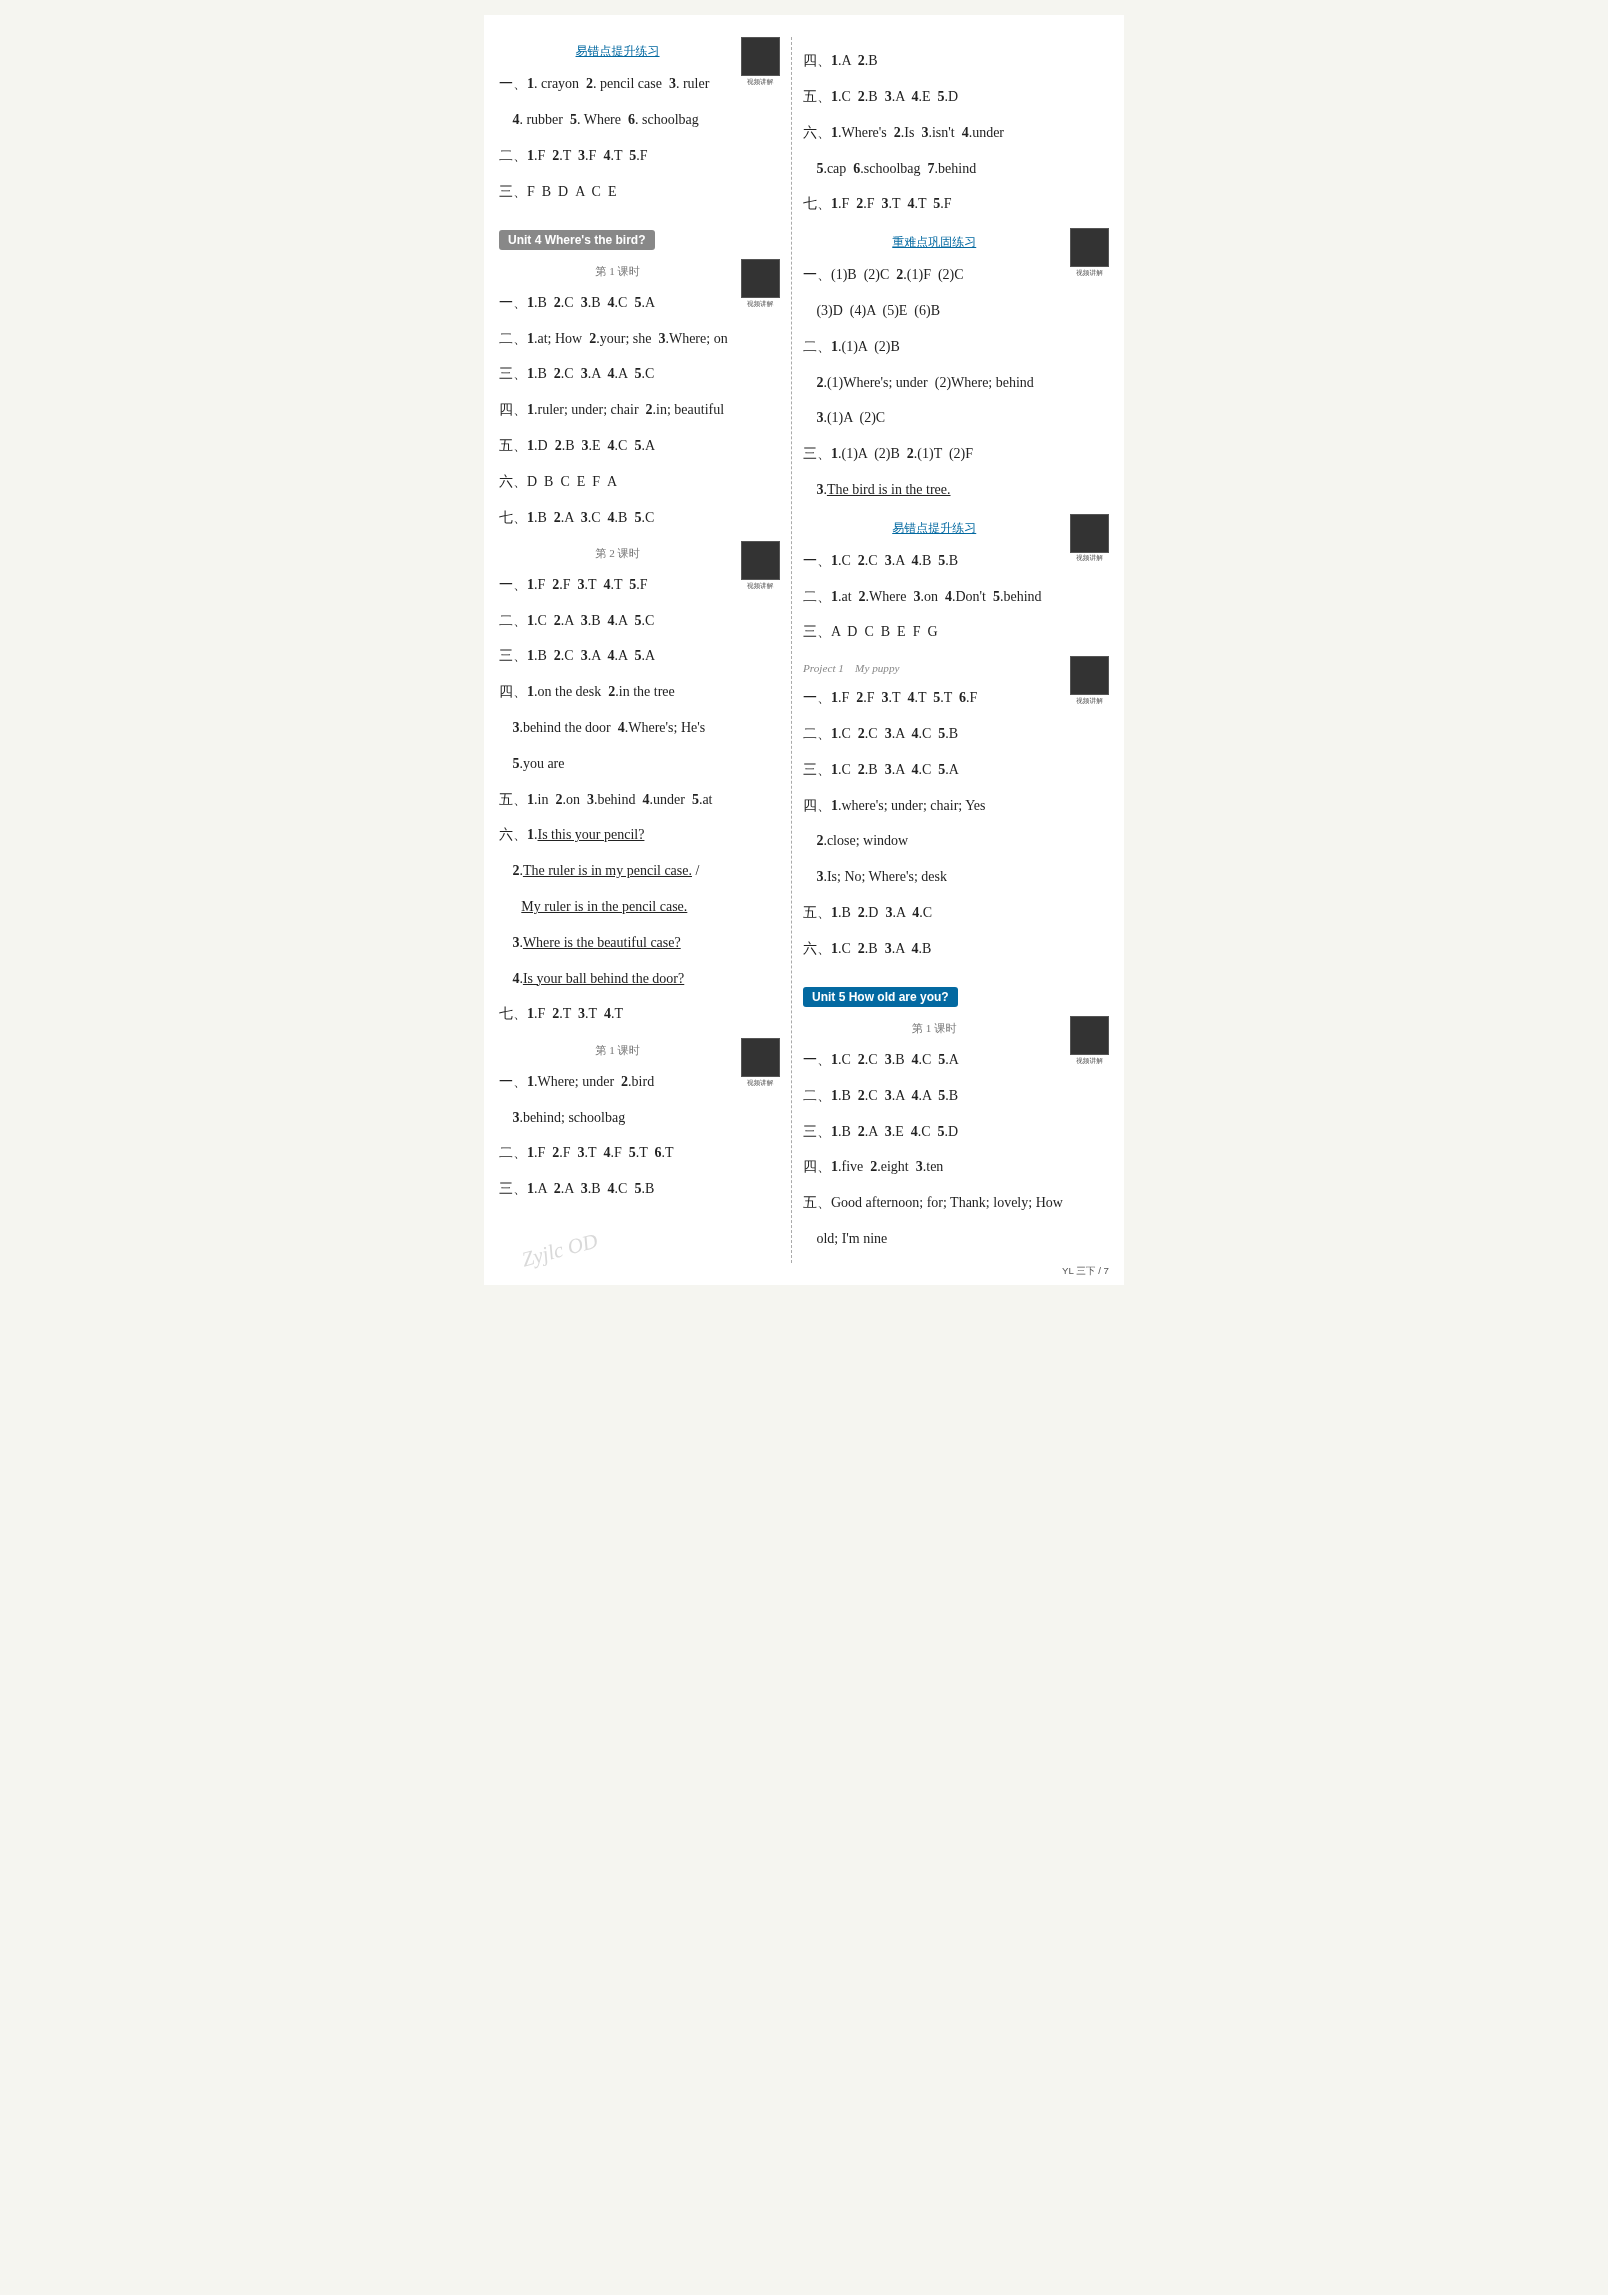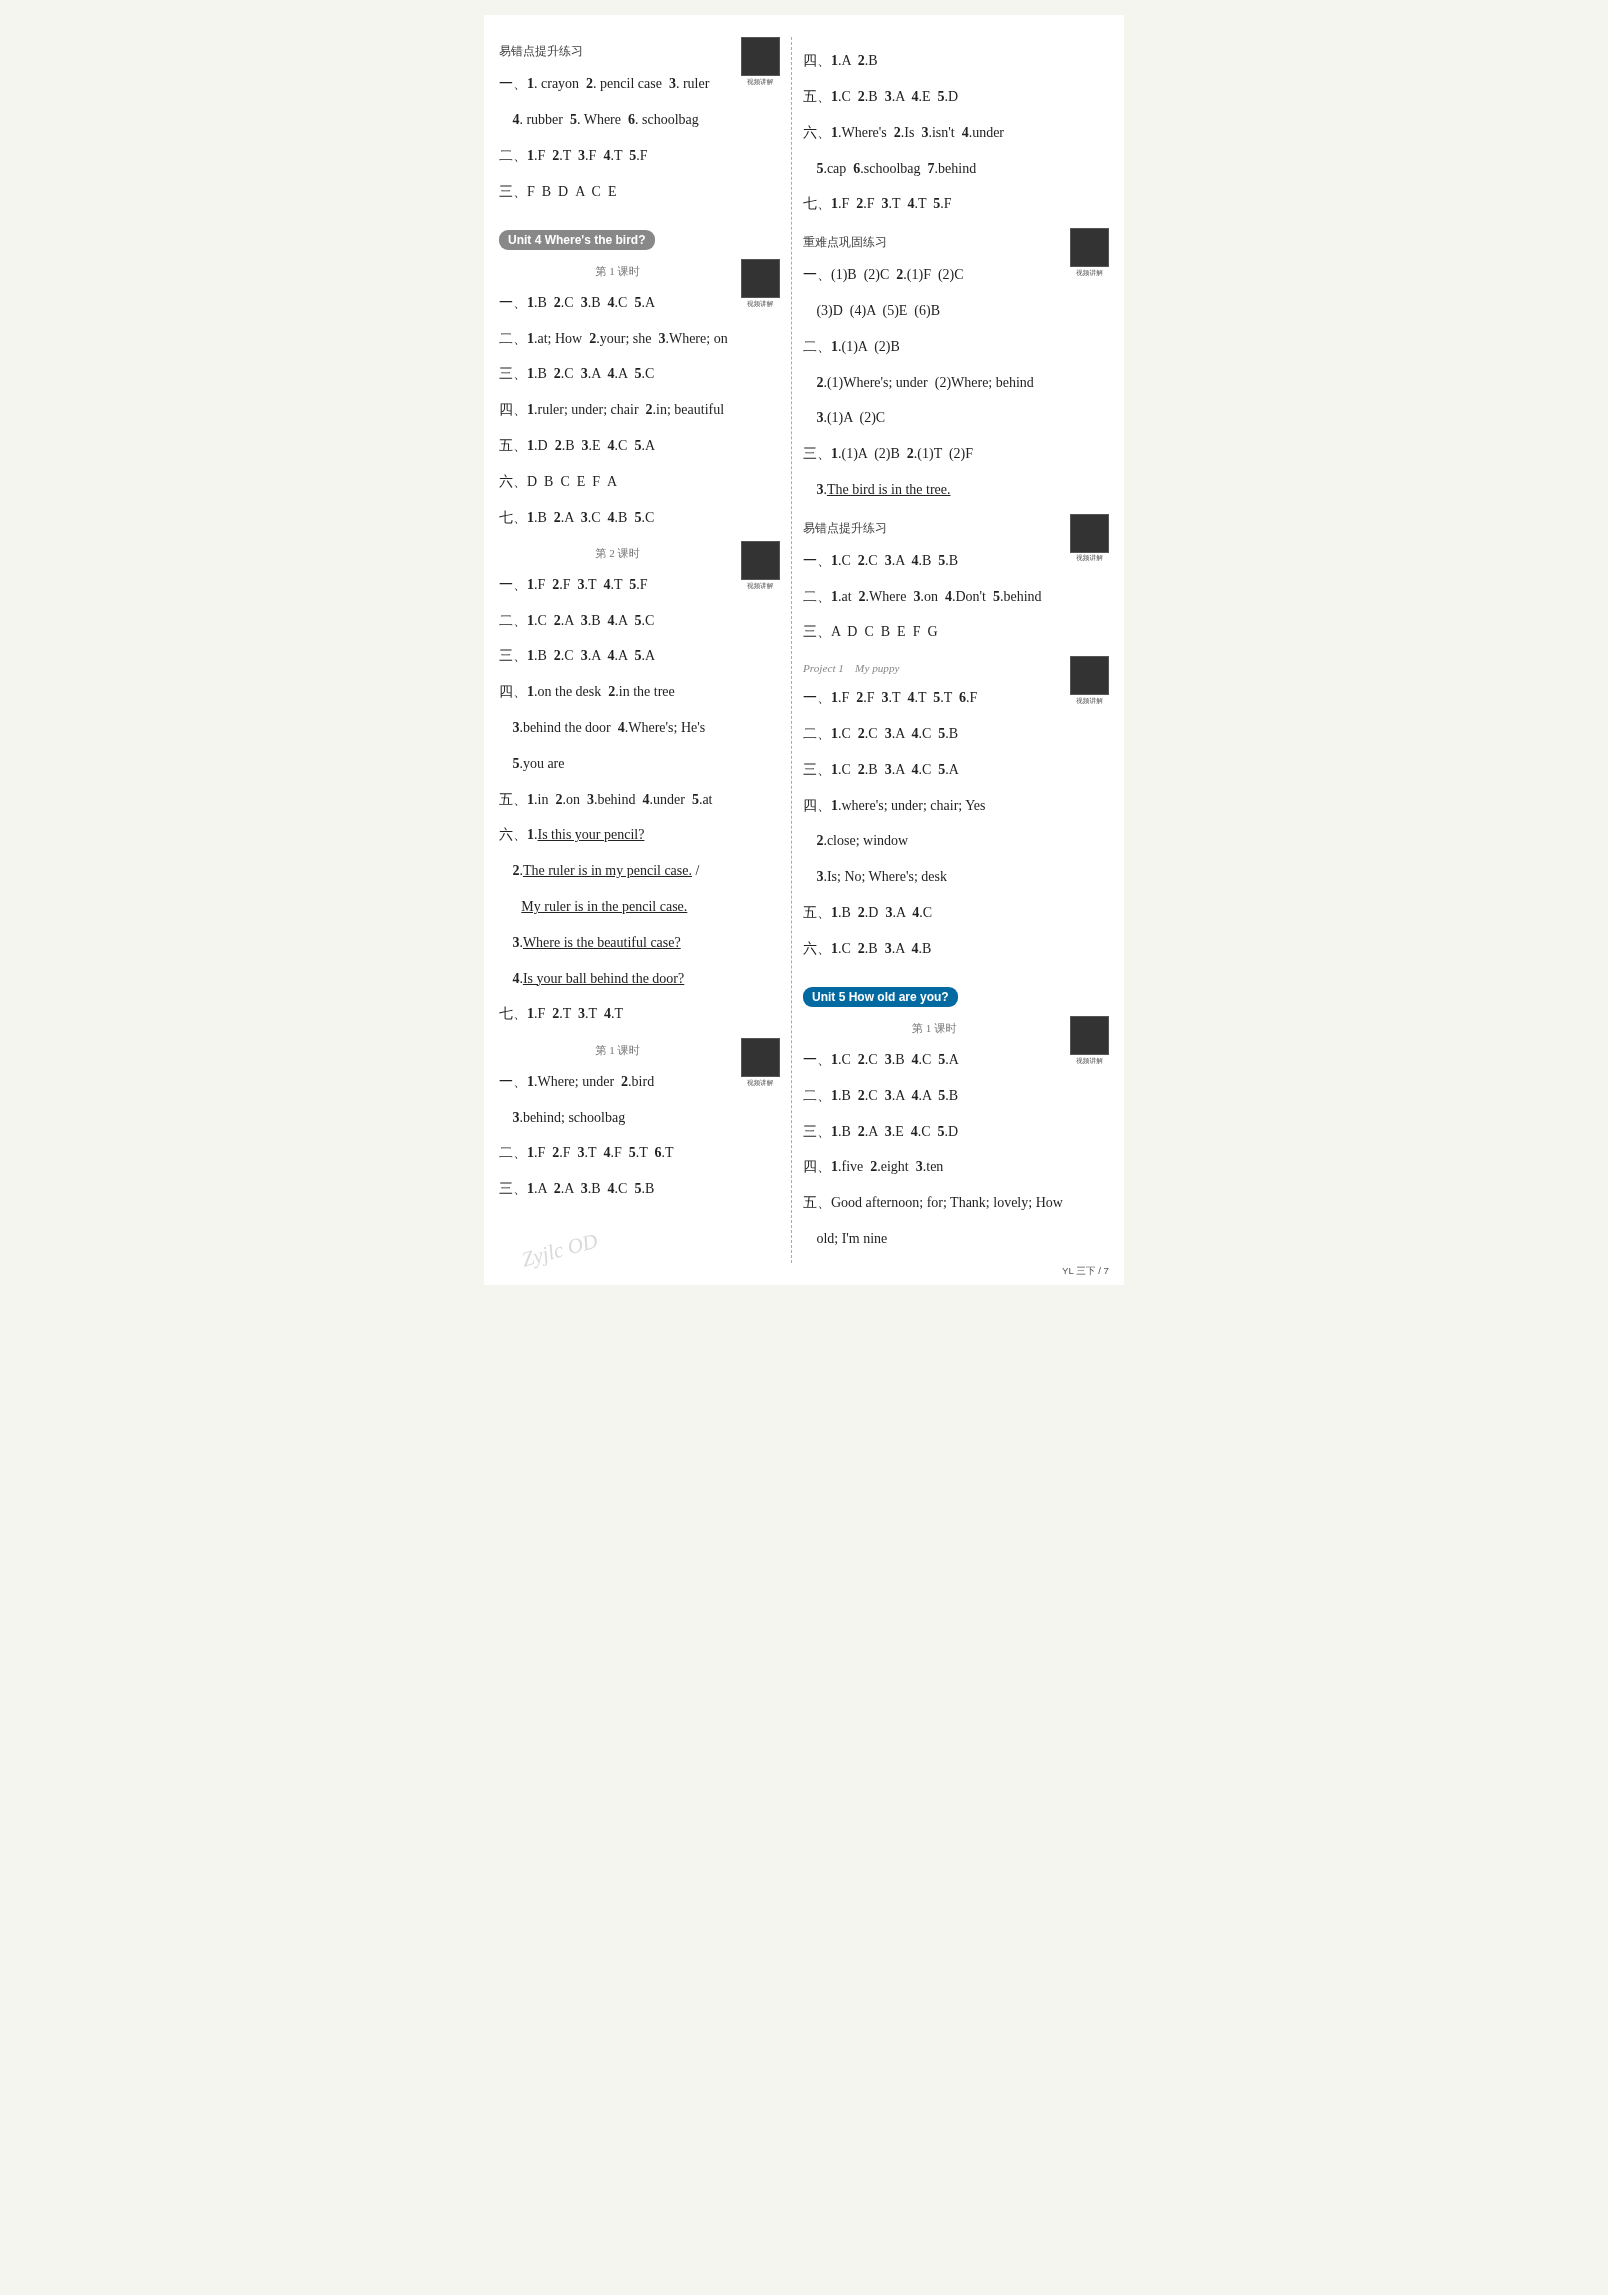--- a/index.html
+++ b/index.html
@@ -23,33 +23,34 @@
     .left-col {
       width: 48%;
       padding-right: 11.2px;
       border-right: 0.7px dashed #aaa;
     }
     .right-col {
       width: 52%;
       padding-left: 11.2px;
     }
     .section-title-cn {
-      text-align: left;
-      color: #404040;
+      text-align: center;
+      color: #0369a1;
       font-size: 12px;
       margin: 6px 0 3.7px 0;
       font-family: 'SimHei', sans-serif;
+      text-decoration: underline;
     }
     .unit-header {
       background: #888;
       color: #fff;
       font-weight: bold;
       font-size: 12px;
       padding: 3px 9px;
-      border-radius: 9px;
+      border-radius: 3px;
       margin: 7.4px 0 4.5px 0;
       display: inline-block;
       font-family: Arial, sans-serif;
     }
     .unit-header.green {
       background: #0369a1;
     }
     .lesson-title {
       text-align: center;
       color: #777;

